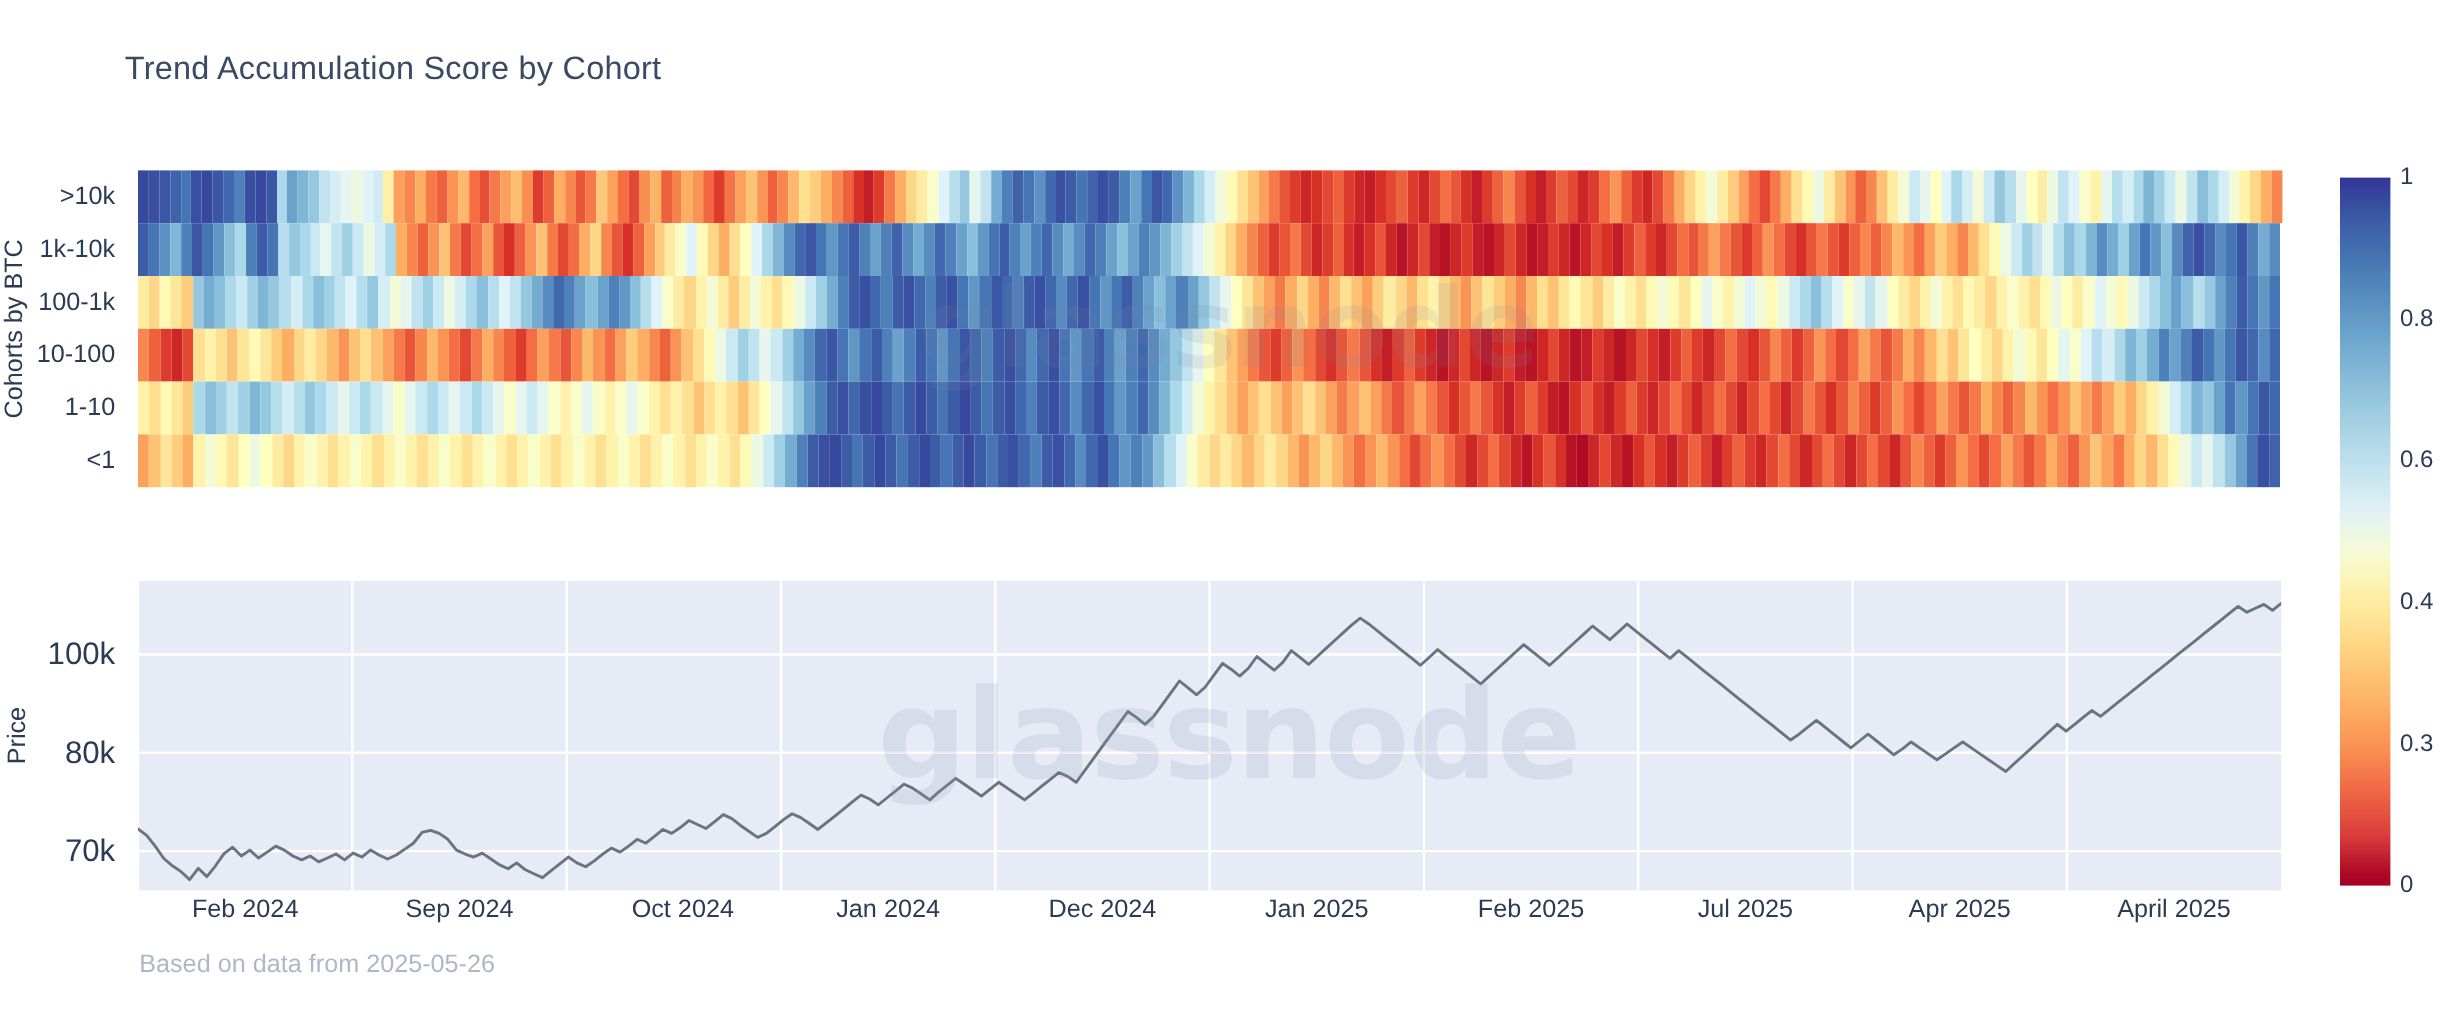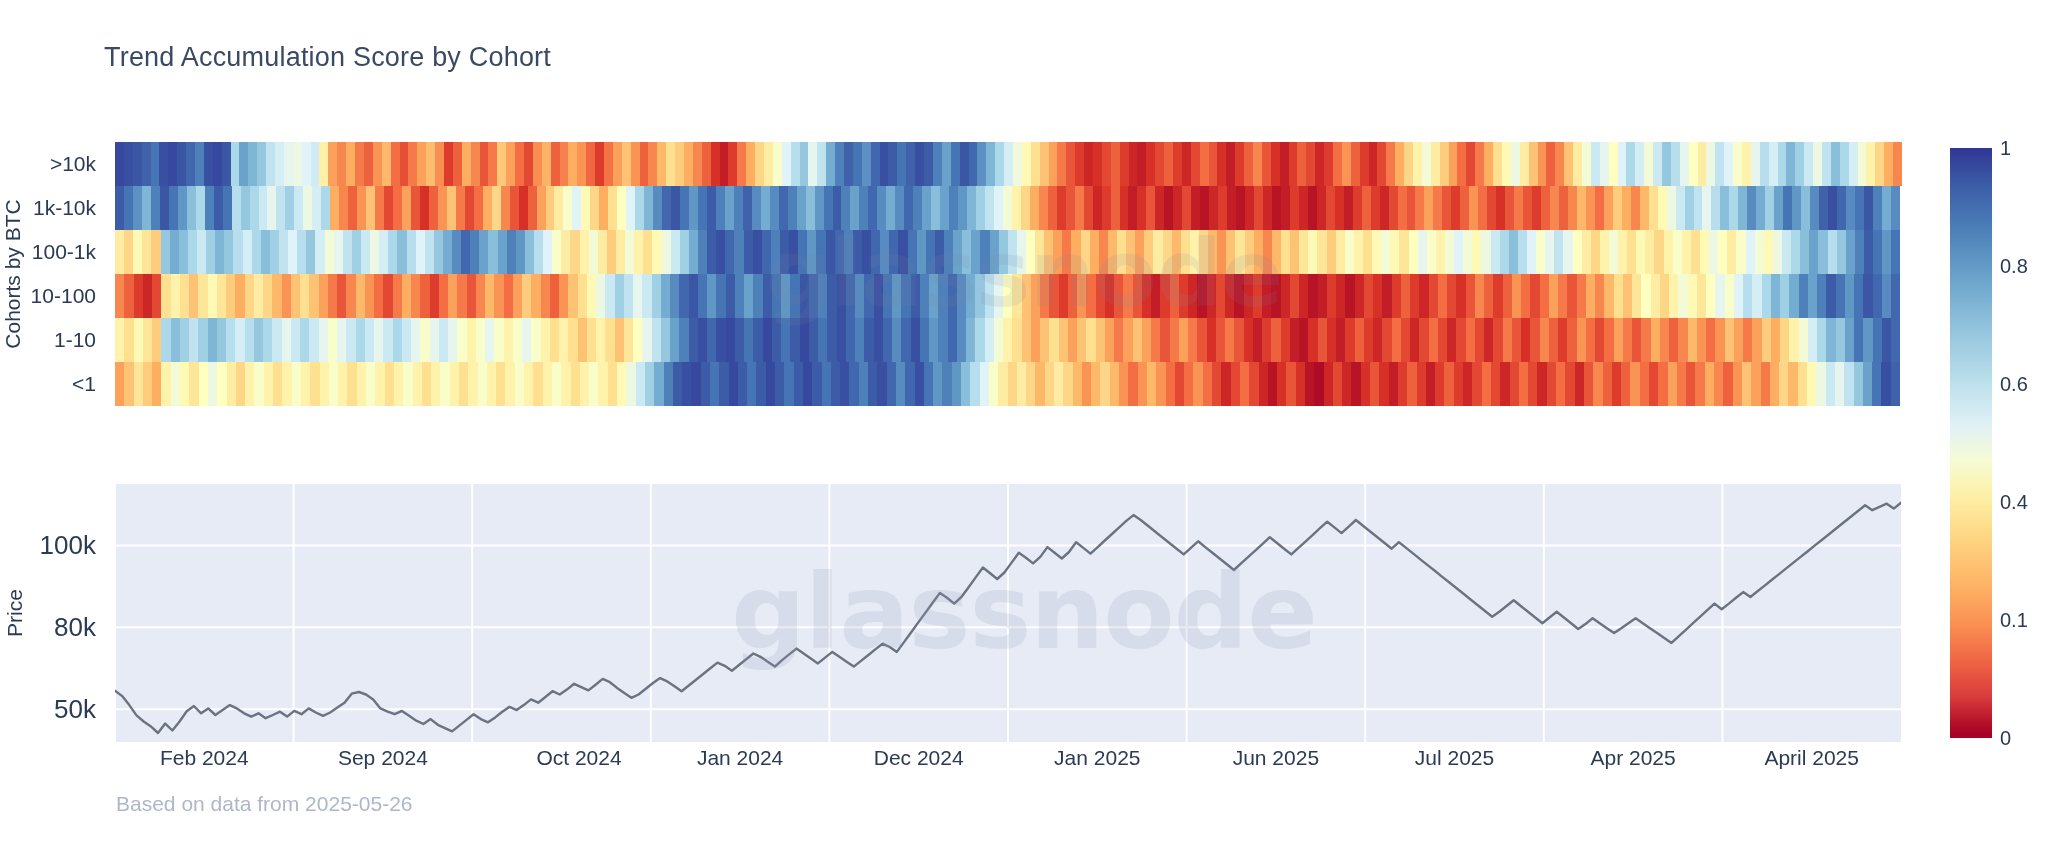--- a/index.html
+++ b/index.html
@@ -1280,33 +1280,33 @@
           <div class="hm-cell" style="background: rgb(57, 79, 161);"></div>
           <div class="hm-cell" style="background: rgb(63, 98, 171);"></div>
         </div>
       </div>
   </div>
 
   <div class="cbar-wrap">
     <div class="cbar"></div>
     <div class="cbar-ticks">
         <div class="cbar-tick" style="top: 590px;">0</div>
-        <div class="cbar-tick" style="top: 472px;">0.1</div>
+        <div class="cbar-tick" style="top: 472px;">0.3</div>
         <div class="cbar-tick" style="top: 354px;">0.4</div>
         <div class="cbar-tick" style="top: 236px;">0.6</div>
         <div class="cbar-tick" style="top: 118px;">0.8</div>
         <div class="cbar-tick" style="top: 0px;">1</div>
       </div>
   </div>
 
   <div class="axis-title-price">
     <span>Price</span>
   </div>
   <div class="price-ylabels">
-      <div class="price-ylabel" style="top: 225.238px;">50k</div>
+      <div class="price-ylabel" style="top: 225.238px;">70k</div>
       <div class="price-ylabel" style="top: 143.333px;">80k</div>
       <div class="price-ylabel" style="top: 61.4286px;">100k</div>
     </div>
   <div class="price-panel">
     <svg viewBox="0 0 1786 258" preserveAspectRatio="none">
       <g id="price-grid">
           <line x1="0" x2="1786" y1="225.23809523809524" y2="225.23809523809524" stroke="#ffffff" stroke-width="2"></line>
           <line x1="0" x2="1786" y1="143.33333333333334" y2="143.33333333333334" stroke="#ffffff" stroke-width="2"></line>
           <line x1="0" x2="1786" y1="61.42857142857144" y2="61.42857142857144" stroke="#ffffff" stroke-width="2"></line>
           <line x1="0" x2="0" y1="0" y2="258" stroke="#ffffff" stroke-width="2"></line>
@@ -1320,25 +1320,25 @@
           <line x1="1428.8000000000002" x2="1428.8000000000002" y1="0" y2="258" stroke="#ffffff" stroke-width="2"></line>
           <line x1="1607.4" x2="1607.4" y1="0" y2="258" stroke="#ffffff" stroke-width="2"></line>
         </g>
       <path id="price-path" fill="none" stroke="#6b7280" stroke-width="2.4" stroke-linejoin="round" stroke-linecap="round" d="M0.0,206.8 L7.2,212.1 L14.3,221.1 L21.5,231.4 L28.7,237.5 L35.9,242.4 L43.0,249.0 L50.2,239.6 L57.4,246.5 L64.6,237.5 L71.7,227.3 L78.9,222.0 L86.1,229.3 L93.2,224.4 L100.4,231.0 L107.6,226.1 L114.8,221.1 L121.9,224.4 L129.1,229.3 L136.3,232.6 L143.5,229.3 L150.6,234.2 L157.8,231.0 L165.0,227.7 L172.1,232.6 L179.3,226.9 L186.5,230.2 L193.7,224.4 L200.8,228.5 L208.0,231.8 L215.2,228.5 L222.4,223.6 L229.5,218.7 L236.7,209.7 L243.9,208.0 L251.0,210.5 L258.2,215.4 L265.4,224.4 L272.6,227.7 L279.7,230.2 L286.9,226.9 L294.1,231.8 L301.3,236.7 L308.4,240.0 L315.6,235.1 L322.8,240.8 L329.9,244.1 L337.1,247.4 L344.3,241.6 L351.5,235.9 L358.6,230.2 L365.8,235.1 L373.0,238.3 L380.2,233.4 L387.3,227.7 L394.5,222.8 L401.7,226.1 L408.8,221.1 L416.0,215.4 L423.2,218.7 L430.4,213.0 L437.5,207.2 L444.7,210.5 L451.9,205.6 L459.1,199.8 L466.2,203.1 L473.4,206.4 L480.6,200.7 L487.7,194.9 L494.9,198.2 L502.1,203.9 L509.3,208.9 L516.4,213.8 L523.6,210.5 L530.8,204.8 L538.0,199.0 L545.1,194.1 L552.3,197.4 L559.5,202.3 L566.6,207.2 L573.8,201.5 L581.0,195.8 L588.2,190.0 L595.3,184.3 L602.5,178.6 L609.7,181.8 L616.9,186.7 L624.0,181.0 L631.2,175.3 L638.4,169.5 L645.5,172.8 L652.7,177.7 L659.9,182.6 L667.1,176.1 L674.2,170.4 L681.4,164.6 L688.6,169.5 L695.8,174.5 L702.9,179.4 L710.1,173.6 L717.3,167.9 L724.4,172.8 L731.6,177.7 L738.8,182.6 L746.0,176.9 L753.1,171.2 L760.3,165.4 L767.5,159.7 L774.7,163.0 L781.8,167.9 L789.0,158.1 L796.2,148.2 L803.3,138.4 L810.5,128.6 L817.7,118.8 L824.9,108.9 L832.0,113.8 L839.2,119.6 L846.4,113.0 L853.6,103.2 L860.7,93.4 L867.9,83.5 L875.1,89.3 L882.2,95.0 L889.4,88.5 L896.6,78.6 L903.8,68.8 L910.9,73.7 L918.1,79.4 L925.3,72.9 L932.4,63.1 L939.6,68.8 L946.8,74.5 L954.0,68.0 L961.1,58.2 L968.3,63.9 L975.5,69.6 L982.7,63.1 L989.8,56.5 L997.0,50.0 L1004.2,43.4 L1011.3,36.9 L1018.5,31.1 L1025.7,36.0 L1032.9,41.8 L1040.0,47.5 L1047.2,53.2 L1054.4,59.0 L1061.6,64.7 L1068.7,70.4 L1075.9,63.9 L1083.1,57.3 L1090.2,63.1 L1097.4,68.8 L1104.6,74.5 L1111.8,80.3 L1118.9,86.0 L1126.1,79.4 L1133.3,72.9 L1140.5,66.3 L1147.6,59.8 L1154.8,53.2 L1162.0,59.0 L1169.1,64.7 L1176.3,70.4 L1183.5,63.9 L1190.7,57.3 L1197.8,50.8 L1205.0,44.2 L1212.2,37.7 L1219.4,43.4 L1226.5,49.1 L1233.7,42.6 L1240.9,36.0 L1248.0,41.8 L1255.2,47.5 L1262.4,53.2 L1269.6,59.0 L1276.7,64.7 L1283.9,58.2 L1291.1,63.9 L1298.3,69.6 L1305.4,75.4 L1312.6,81.1 L1319.8,86.8 L1326.9,92.6 L1334.1,98.3 L1341.3,104.0 L1348.5,109.8 L1355.6,115.5 L1362.8,121.2 L1370.0,127.0 L1377.2,132.7 L1384.3,127.8 L1391.5,122.0 L1398.7,116.3 L1405.8,122.0 L1413.0,127.8 L1420.2,133.5 L1427.4,139.2 L1434.5,133.5 L1441.7,127.8 L1448.9,133.5 L1456.1,139.2 L1463.2,145.0 L1470.4,140.1 L1477.6,134.3 L1484.7,139.2 L1491.9,144.2 L1499.1,149.1 L1506.3,144.2 L1513.4,139.2 L1520.6,134.3 L1527.8,139.2 L1535.0,144.2 L1542.1,149.1 L1549.3,154.0 L1556.5,158.9 L1563.6,152.3 L1570.8,145.8 L1578.0,139.2 L1585.2,132.7 L1592.3,126.1 L1599.5,119.6 L1606.7,125.3 L1613.9,119.6 L1621.0,113.8 L1628.2,108.1 L1635.4,113.0 L1642.5,107.3 L1649.7,101.6 L1656.9,95.8 L1664.1,90.1 L1671.2,84.4 L1678.4,78.6 L1685.6,72.9 L1692.8,67.2 L1699.9,61.4 L1707.1,55.7 L1714.3,50.0 L1721.4,44.2 L1728.6,38.5 L1735.8,32.8 L1743.0,27.0 L1750.1,21.3 L1757.3,26.2 L1764.5,22.9 L1771.7,19.7 L1778.8,24.6 L1786.0,18.8"></path>
     </svg>
   </div>
 
   <div class="xaxis">
       <div class="xtick" style="left: 89.3px;">Feb 2024</div>
       <div class="xtick" style="left: 267.9px;">Sep 2024</div>
-      <div class="xtick" style="left: 464px;">Oct 2024</div>
+      <div class="xtick" style="left: 454px;">Oct 2024</div>
       <div class="xtick" style="left: 625.1px;">Jan 2024</div>
       <div class="xtick" style="left: 803.7px;">Dec 2024</div>
       <div class="xtick" style="left: 982.3px;">Jan 2025</div>
-      <div class="xtick" style="left: 1160.9px;">Jun 2025</div>
+      <div class="xtick" style="left: 1160.9px;">Feb 2025</div>
       <div class="xtick" style="left: 1339.5px;">Jul 2025</div>
       <div class="xtick" style="left: 1518.1px;">Apr 2025</div>
       <div class="xtick" style="left: 1696.7px;">April 2025</div>
     </div>
 
   <div class="wm wm-top">glassnode</div>
   <div class="wm wm-bot">glassnode</div>
 
   <div class="footer-left">Based on data from 2025-05-26</div>
 

